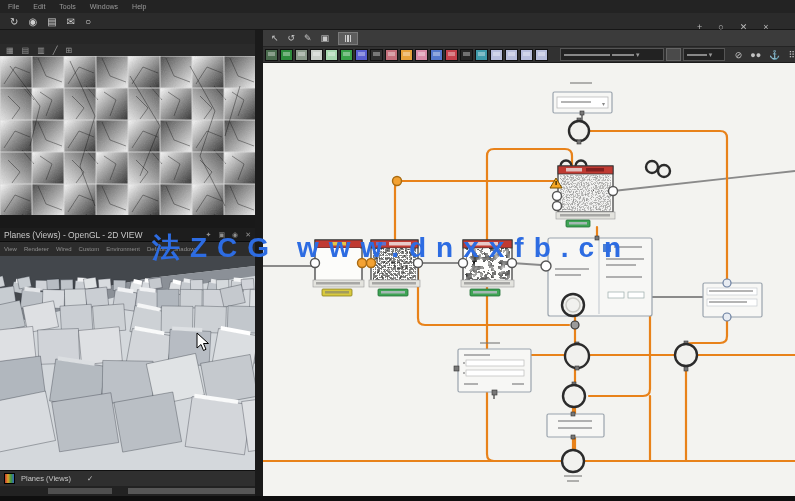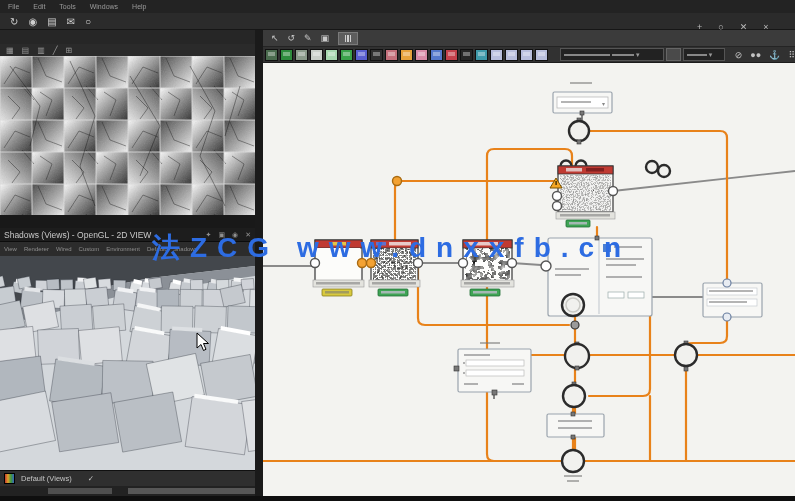--- a/index.html
+++ b/index.html
@@ -164,21 +164,21 @@
       </defs>
       <rect width="255" height="159" fill="url(#tiles)"></rect>
       <rect width="255" height="159" filter="url(#grain)" opacity=".16"></rect>
       <path d="M10,10 L40,50 L30,90 M70,5 L95,60 L80,110 L95,150 M130,20 L160,70 L140,120 M190,10 L215,55 L200,100 L225,150 M240,30 L225,80" stroke="#0c0c0c" stroke-width="1" fill="none" opacity=".4"></path>
     </svg>
   </div>
 
   <div class="abs" id="gap1"></div>
 
   <div class="abs titlebar" id="t2">
-    <span>Shadows (Views) - OpenGL - 2D VIEW</span>
+    <span>Planes (Views) - OpenGL - 2D VIEW</span>
     <span class="ticons" id="t2-icons">
         <span>✦</span>
         <span>▣</span>
         <span>◉</span>
         <span>✕</span>
       </span>
   </div>
   <div class="abs" id="menu3d">
       <span id="menu3d-items" style="display:flex;gap:7px;">
         <span>View</span>
@@ -282,21 +282,21 @@
         <rect x="245.59129593247053" y="140.9934719493529" width="59.849999999999994" height="50.400000000000006" fill="hsl(212,9%,88%)" stroke="rgba(35,40,50,.4)" stroke-width=".8" transform="rotate(-7.828288219470778 277.09129593247053 172.4934719493529)"></rect>
         <rect x="308.50278404468554" y="140.92708803351417" width="59.849999999999994" height="50.400000000000006" fill="hsl(212,9%,84%)" stroke="rgba(35,40,50,.4)" stroke-width=".8" transform="rotate(-8.115951854771993 340.00278404468554 172.42708803351417)"></rect>
       </svg>
     <svg id="cursor3d" width="14" height="20">
       <polygon points="1,1 1,16 5,12.5 7.5,18.5 10,17.3 7.5,11.5 12.5,11.5" fill="#fff" stroke="#000" stroke-width="1"></polygon>
     </svg>
   </div>
 
   <div class="abs" id="tabbar">
     <span id="tabicon"></span>
-    <span>Default (Views)</span>
+    <span>Planes (Views)</span>
     <span style="margin-left:10px;">✓</span>
   </div>
   <div class="abs" id="statusbar">
     <span class="seg" style="left:48px;width:64px;"></span>
     <span class="seg" style="left:128px;width:127px;background:#575757;"></span>
   </div>
 
   <div class="abs" id="splitter"></div>
 
   <div class="abs" id="gtoolbar">

